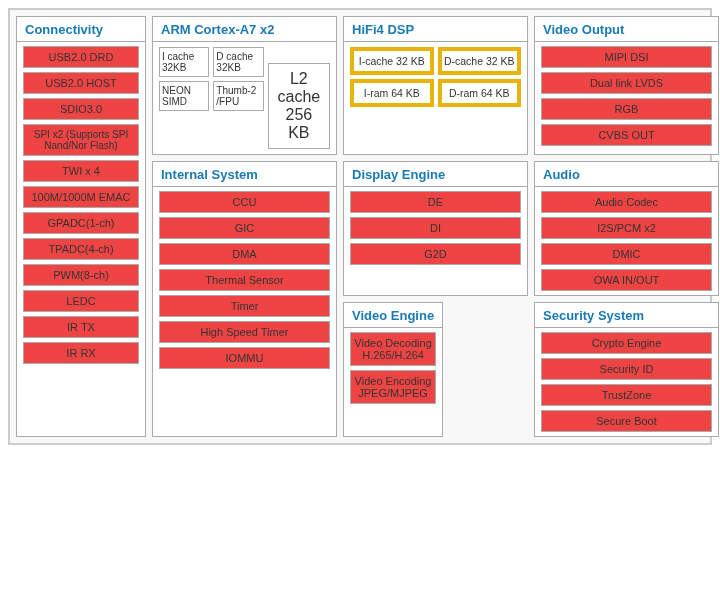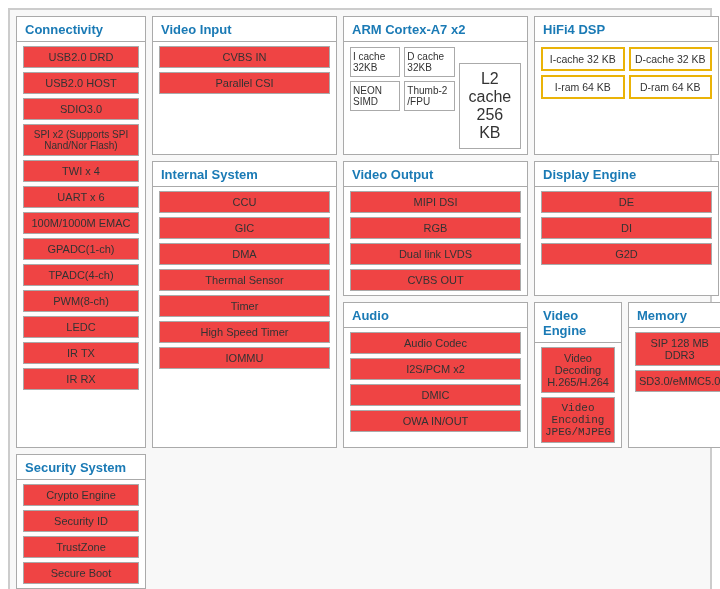--- a/index.html
+++ b/index.html
@@ -84,21 +84,21 @@
       padding: 5px 6px;
       display: flex;
       flex-direction: column;
       gap: 4px;
     }
     .hifi-row {
       display: flex;
       gap: 4px;
     }
     .hifi-cell {
-      border: 2px solid #eab308;
+      border: 4px solid #eab308;
       font-size: 10.5px;
       text-align: center;
       padding: 4px 2px;
       flex: 1;
       color: #333;
     }
     
     .connectivity-title {
       color: #1a7ab5;
       font-weight: bold;
@@ -106,27 +106,20 @@
       padding: 5px 8px 4px;
       border-bottom: 1.5px solid #aaa;
     }
     .span-row3 { grid-row: span 3; }
   </style>
 </head>
 <body>
 
 <div class="chip-diagram">
 
-  <div class="block">
-    <div class="block-title">Video Input</div>
-    <div class="block-items">
-      <div class="item-box">CVBS IN</div>
-      <div class="item-box">Parallel CSI</div>
-    </div>
-  </div>
 
   <div class="block">
     <div class="block-title">ARM Cortex-A7 x2</div>
     <div class="cortex-inner">
       <div class="cortex-row">
         <div style="flex:2; display:flex; flex-direction:column; gap:4px;">
           <div style="display:flex; gap:4px;">
             <div class="cortex-cell">I cache<br>32KB</div>
             <div class="cortex-cell">D cache<br>32KB</div>
           </div>
@@ -156,37 +149,36 @@
 
   <div class="block span-row3" style="grid-row: 1 / 4;">
     <div class="connectivity-title">Connectivity</div>
     <div class="block-items">
       <div class="item-box">USB2.0 DRD</div>
       <div class="item-box">USB2.0 HOST</div>
       <div class="item-box">SDIO3.0</div>
       <div class="item-box" style="font-size:10px;">SPI x2
 (Supports SPI Nand/Nor Flash)</div>
       <div class="item-box">TWI x 4</div>
-      <div class="item-box">UART x 6</div>
       <div class="item-box">100M/1000M EMAC</div>
       <div class="item-box">GPADC(1-ch)</div>
       <div class="item-box">TPADC(4-ch)</div>
       <div class="item-box">PWM(8-ch)</div>
       <div class="item-box">LEDC</div>
       <div class="item-box">IR TX</div>
       <div class="item-box">IR RX</div>
     </div>
   </div>
 
   <div class="block">
     <div class="block-title">Video Output</div>
     <div class="block-items">
       <div class="item-box">MIPI DSI</div>
+      <div class="item-box">Dual link LVDS</div>
       <div class="item-box">RGB</div>
-      <div class="item-box">Dual link LVDS</div>
       <div class="item-box">CVBS OUT</div>
     </div>
   </div>
 
   <div class="block">
     <div class="block-title">Display Engine</div>
     <div class="block-items">
       <div class="item-box">DE</div>
       <div class="item-box">DI</div>
       <div class="item-box">G2D</div>
@@ -215,29 +207,22 @@
       <div class="item-box">OWA IN/OUT</div>
     </div>
   </div>
 
   <div style="display:flex; flex-direction:row; gap:6px;">
     <div class="block">
       <div class="block-title">Video Engine</div>
       <div class="block-items">
         <div class="item-box" style="white-space:pre-line;">Video Decoding
 H.265/H.264</div>
-        <div class="item-box" style="white-space:pre-line;font-family:Liberation Mono, monospace;">Video Encoding
+        <div class="item-box" style="white-space:pre-line;">Video Encoding
 JPEG/MJPEG</div>
-      </div>
-    </div>
-    <div class="block">
-      <div class="block-title">Memory</div>
-      <div class="block-items">
-        <div class="item-box">SIP 128 MB DDR3</div>
-        <div class="item-box">SD3.0/eMMC5.0</div>
       </div>
     </div>
   </div>
 
   <div class="block">
     <div class="block-title">Security System</div>
     <div class="block-items">
       <div class="item-box">Crypto Engine</div>
       <div class="item-box">Security ID</div>
       <div class="item-box">TrustZone</div>

